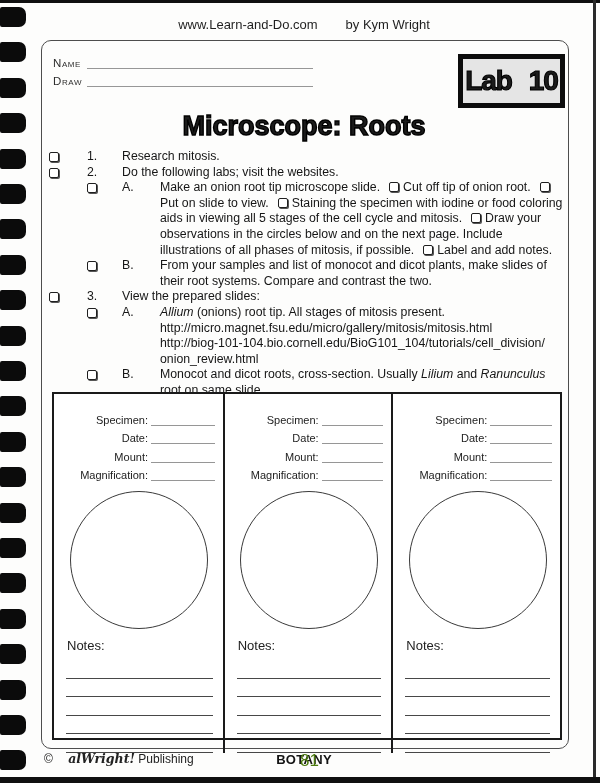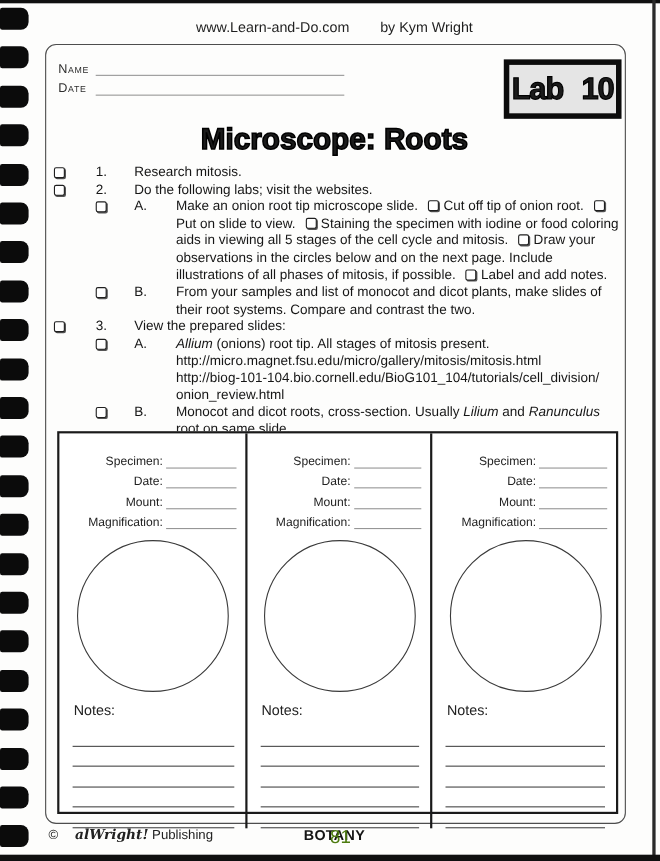--- a/index.html
+++ b/index.html
@@ -105,21 +105,21 @@
 </div>
 
 <div class="page-border"></div>
 
 <div class="nd-block">
   <div class="nd-row">
     <span class="label-sc">Name</span>
     <span class="fill-line"></span>
   </div>
   <div class="nd-row">
-    <span class="label-sc">Date</span>
+    <span class="label-sc">Draw</span>
     <span class="fill-line"></span>
   </div>
 </div>
 
 <div class="lab-badge">Lab 10</div>
 
 <div class="doc-title">Microscope: Roots</div>
 
 <div class="checklist">
     <div class="row lvl1">

